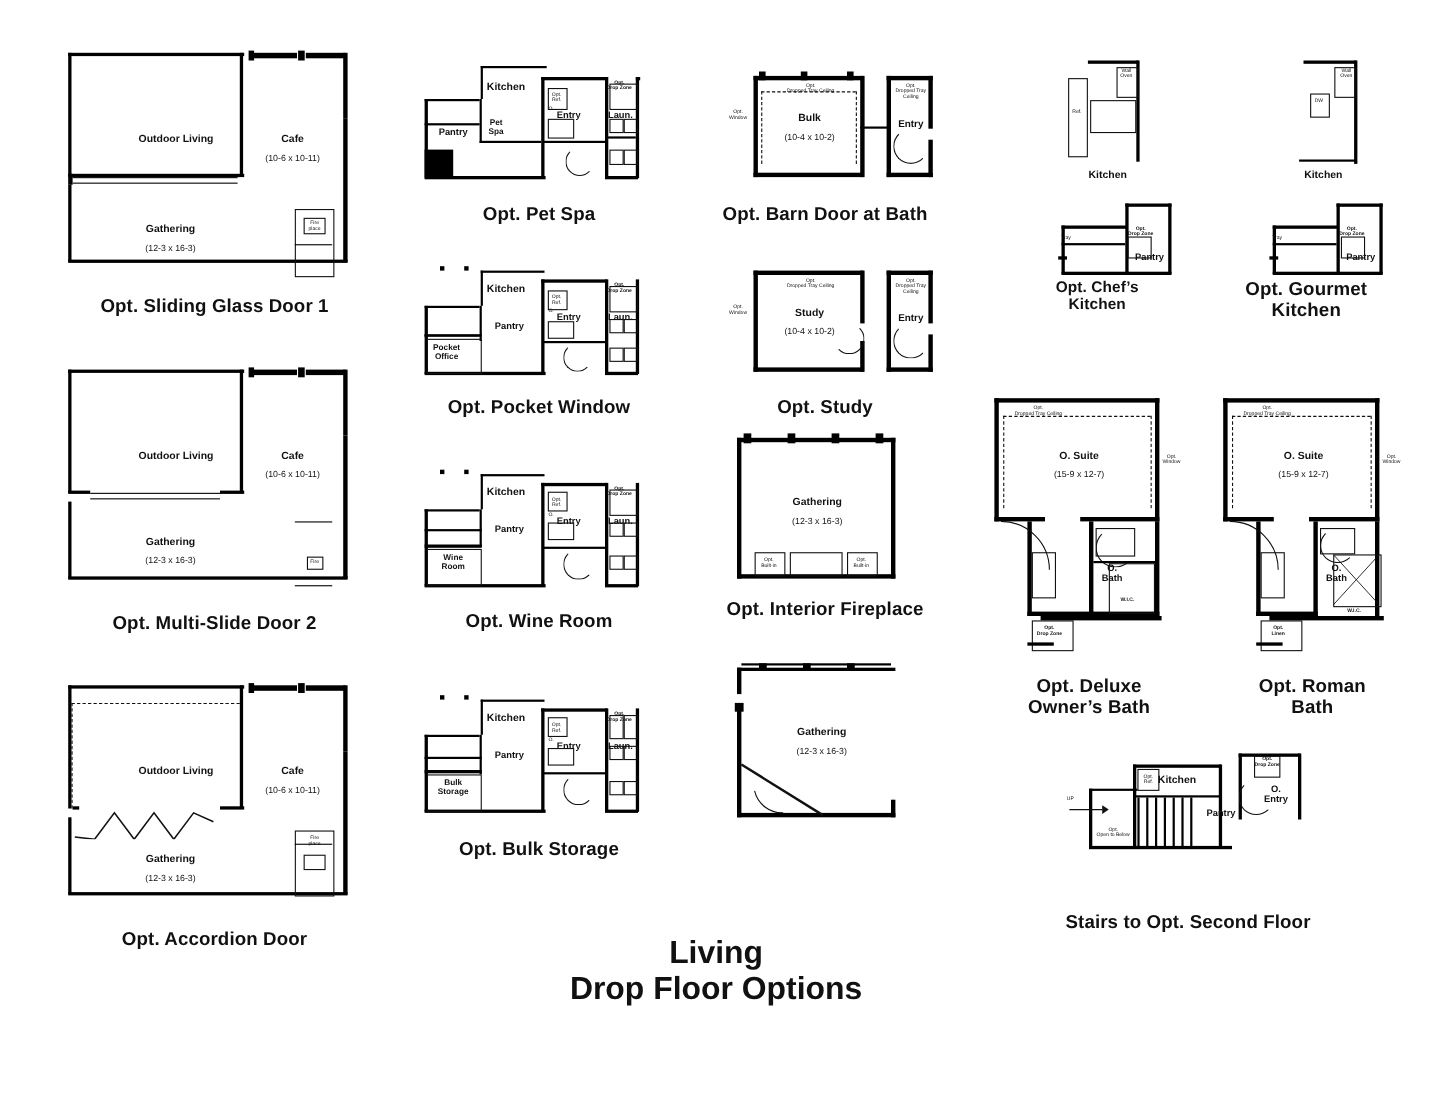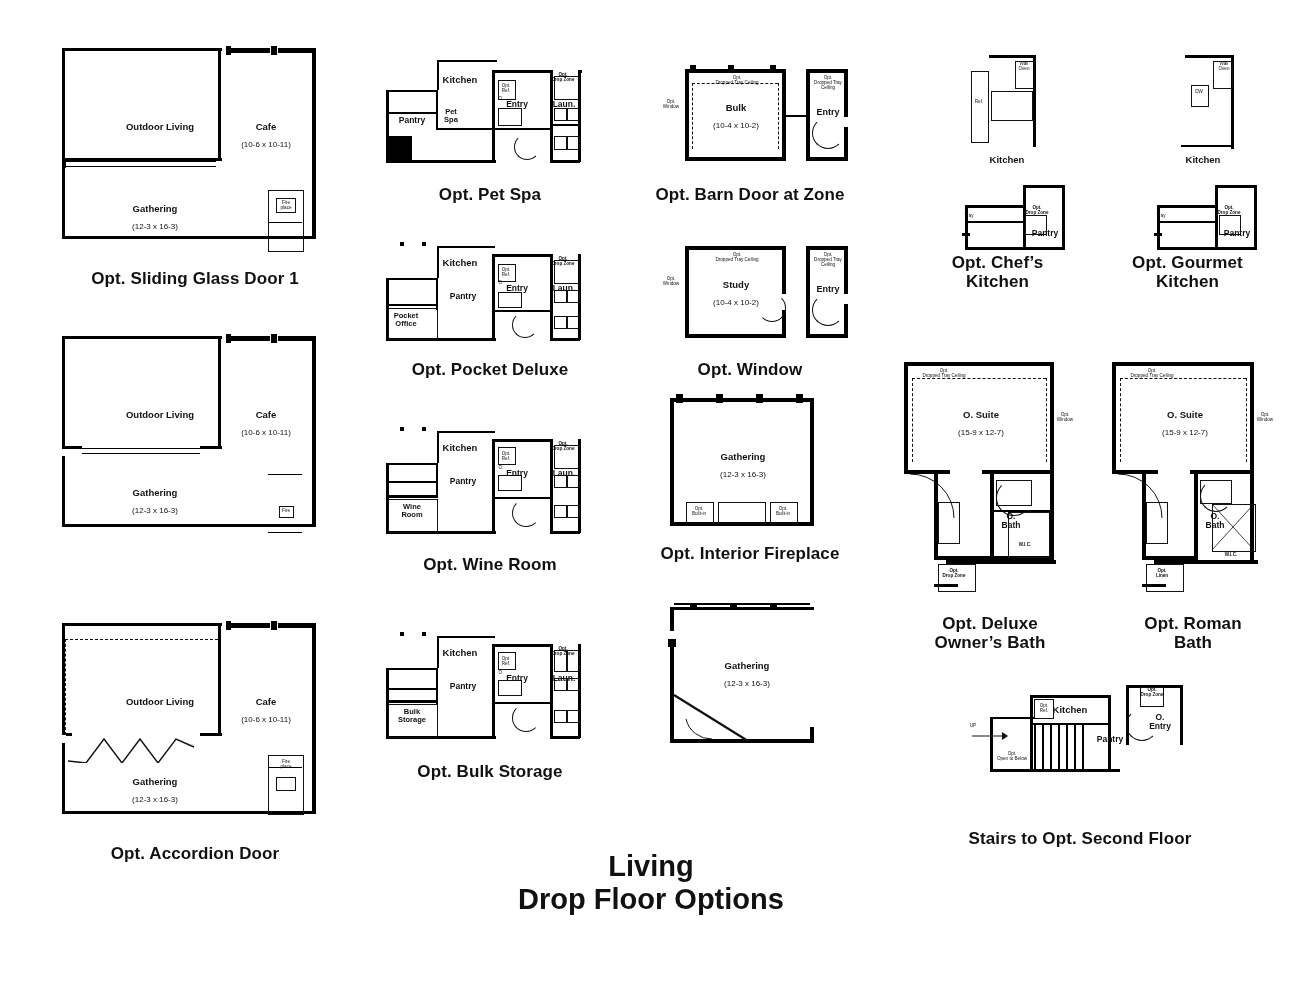--- a/index.html
+++ b/index.html
@@ -120,20 +120,21 @@
       </div>
       <div class="lbl" style="left:168px;top:82px;width:96px;">
         <b class="rm">Cafe</b>
         <span class="rmsub">(10-6 x 10-11)</span>
       </div>
       <div class="lbl" style="left:50px;top:160px;width:110px;">
         <b class="rm">Gathering</b>
         <span class="rmsub">(12-3 x 16-3)</span>
       </div>
     </div>
+    <div class="cap" style="font-size:17px;margin-top:14px;">Opt. Multi-Slide Door 2</div>
   </div>
 
   <div class="opt" style="left:50px;top:615px;width:290px;">
     <div class="plan" style="height:215px;">
       <div class="w" style="left:12px;top:8px;width:160px;height:3px;"></div>
       <div class="w" style="left:180px;top:8px;width:40px;height:5px;"></div>
       <div class="w" style="left:228px;top:8px;width:36px;height:5px;"></div>
       <div class="w" style="left:262px;top:8px;width:4px;height:60px;"></div>
       <div class="w" style="left:262px;top:68px;width:4px;height:130px;"></div>
       <div class="w" style="left:12px;top:8px;width:3px;height:112px;"></div>
@@ -244,21 +245,21 @@
       <div class="lbl" style="left:56px;top:52px;width:50px;font-size:8.5px;font-weight:700;">Pantry</div>
       <div class="lbl" style="left:4px;top:72px;width:40px;font-size:7.5px;font-weight:700;line-height:1.1;">Pocket<br>Office</div>
       <div class="lbl" style="left:113px;top:44px;width:44px;font-size:8.5px;font-weight:700;">Entry</div>
       <div class="lbl" style="left:160px;top:44px;width:44px;font-size:8.5px;font-weight:700;">Laun.</div>
       <div class="lbl tiny" style="left:164px;top:16px;width:34px;">
           <b>Opt.<br>Drop Zone</b>
         </div>
       <div class="lbl tiny" style="left:114px;top:27px;width:20px;">Opt.<br>Ref.</div>
       <div class="lbl tiny" style="left:112px;top:40px;width:14px;">O.</div>
     </div>
-    <div class="cap" style="font-size:17px;margin-top:10px;">Opt. Pocket Deluxe</div>
+    <div class="cap" style="font-size:17px;margin-top:10px;">Opt. Pocket Window</div>
   </div>
 
   <div class="opt" style="left:382px;top:425px;width:216px;">
     <div class="plan" style="height:120px;">
       <div class="w" style="left:4px;top:38px;width:3px;height:70px;"></div>
       <div class="w" style="left:4px;top:106px;width:110px;height:3px;"></div>
       <div class="w" style="left:4px;top:38px;width:50px;height:2px;"></div>
       <div class="w" style="left:110px;top:14px;width:3px;height:94px;"></div>
       <div class="w" style="left:110px;top:14px;width:60px;height:3px;"></div>
       <div class="w" style="left:168px;top:14px;width:3px;height:94px;"></div>
@@ -362,21 +363,21 @@
 
       <div class="lbl" style="left:66px;top:48px;width:80px;">
         <b class="rm">Bulk</b>
         <span class="rmsub">(10-4 x 10-2)</span>
       </div>
       <div class="lbl" style="left:176px;top:52px;width:44px;font-size:9px;font-weight:700;">Entry</div>
       <div class="lbl tiny" style="left:24px;top:44px;width:34px;">Opt.<br>Window</div>
       <div class="lbl tiny" style="left:72px;top:20px;width:70px;">Opt.<br>Dropped Tray Ceiling</div>
       <div class="lbl tiny" style="left:178px;top:20px;width:40px;">Opt.<br>Dropped Tray<br>Ceiling</div>
     </div>
-    <div class="cap" style="font-size:17px;margin-top:10px;">Opt. Barn Door at Zone</div>
+    <div class="cap" style="font-size:17px;margin-top:10px;">Opt. Barn Door at Bath</div>
   </div>
 
   <div class="opt" style="left:630px;top:232px;width:240px;">
     <div class="plan" style="height:118px;">
       <div class="w" style="left:55px;top:14px;width:100px;height:4px;"></div>
       <div class="w" style="left:55px;top:14px;width:4px;height:92px;"></div>
       <div class="w" style="left:55px;top:102px;width:100px;height:4px;"></div>
       <div class="w" style="left:152px;top:14px;width:4px;height:48px;"></div>
       <div class="w" style="left:152px;top:78px;width:4px;height:28px;"></div>
       <div class="w" style="left:176px;top:14px;width:42px;height:4px;"></div>
@@ -389,21 +390,21 @@
 
       <div class="lbl" style="left:66px;top:48px;width:80px;">
         <b class="rm">Study</b>
         <span class="rmsub">(10-4 x 10-2)</span>
       </div>
       <div class="lbl" style="left:176px;top:52px;width:44px;font-size:9px;font-weight:700;">Entry</div>
       <div class="lbl tiny" style="left:24px;top:44px;width:34px;">Opt.<br>Window</div>
       <div class="lbl tiny" style="left:72px;top:20px;width:70px;">Opt.<br>Dropped Tray Ceiling</div>
       <div class="lbl tiny" style="left:178px;top:20px;width:40px;">Opt.<br>Dropped Tray<br>Ceiling</div>
     </div>
-    <div class="cap" style="font-size:17px;margin-top:10px;">Opt. Window</div>
+    <div class="cap" style="font-size:17px;margin-top:10px;">Opt. Study</div>
   </div>
 
   <div class="opt" style="left:630px;top:390px;width:240px;">
     <div class="plan" style="height:150px;">
       <div class="w" style="left:40px;top:8px;width:144px;height:4px;"></div>
       <div class="w" style="left:40px;top:8px;width:4px;height:128px;"></div>
       <div class="w" style="left:180px;top:8px;width:4px;height:128px;"></div>
       <div class="w" style="left:40px;top:132px;width:144px;height:4px;"></div>
       <div class="blk" style="left:46px;top:4px;width:7px;height:9px;"></div>
       <div class="blk" style="left:86px;top:4px;width:7px;height:9px;"></div>
@@ -467,21 +468,21 @@
       <div class="blk" style="left:57px;top:188px;width:8px;height:3px;"></div>
       <div class="lbl tiny" style="left:106px;top:16px;width:26px;">Wall<br>Oven</div>
       <div class="lbl tiny" style="left:64px;top:54px;width:20px;">Ref.</div>
       <div class="lbl tiny" style="left:118px;top:160px;width:28px;">
           <b>Opt.<br>Drop Zone</b>
         </div>
       <div class="lbl tiny" style="left:54px;top:168px;width:20px;">Tray</div>
       <div class="lbl rm" style="left:72px;top:110px;width:60px;">Kitchen</div>
       <div class="lbl" style="left:118px;top:184px;width:44px;font-size:8.5px;font-weight:700;">Pantry</div>
     </div>
-    <div class="cap" style="font-size:17px;margin-top:8px;">
+    <div class="cap" style="font-size:14px;margin-top:8px;">
       <div>Opt. Chef’s</div>
       <div>Kitchen</div>
     </div>
   </div>
 
   <div class="opt" style="left:1095px;top:45px;width:185px;">
     <div class="plan" style="height:200px;">
       <div class="w" style="left:90px;top:10px;width:48px;height:3px;"></div>
       <div class="w" style="left:136px;top:10px;width:3px;height:94px;"></div>
       <div class="w" style="left:62px;top:160px;width:3px;height:44px;"></div>

